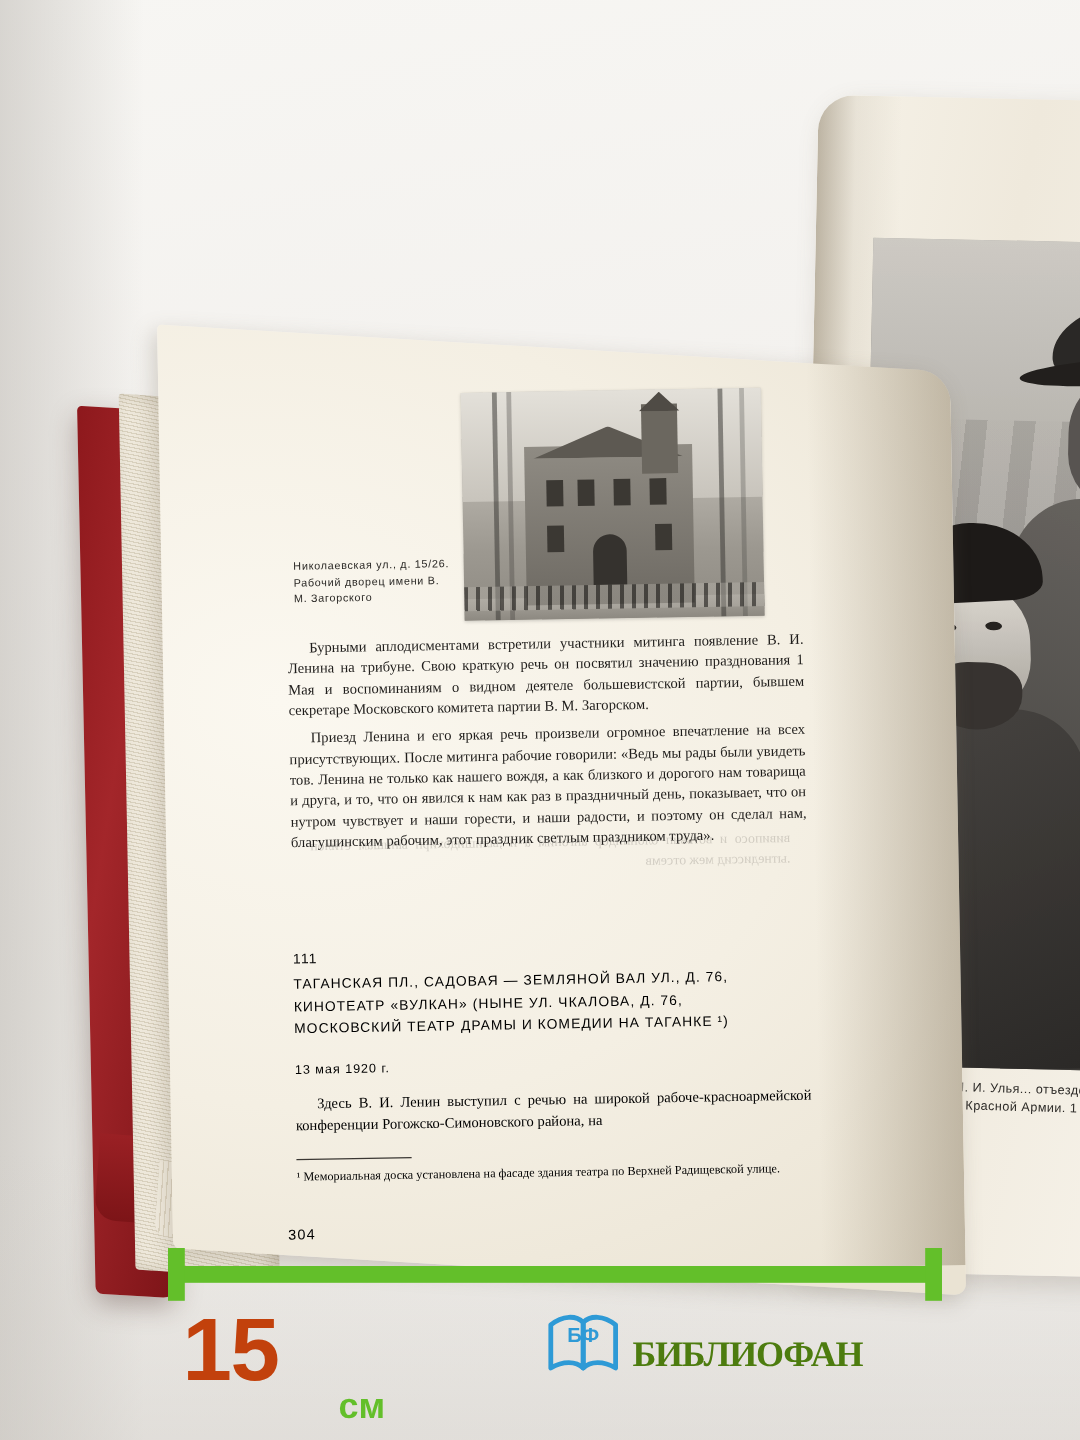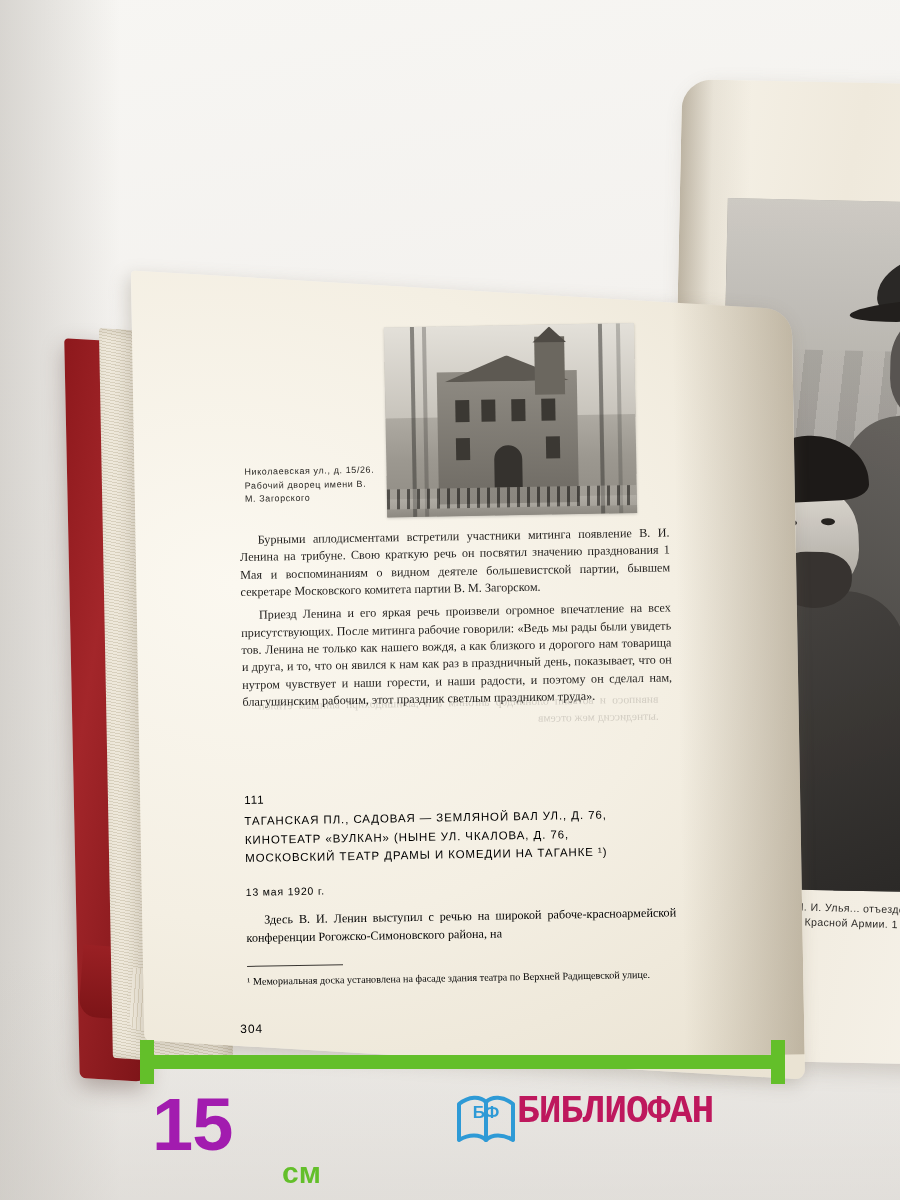--- a/index.html
+++ b/index.html
@@ -412,50 +412,51 @@
   .scalebar::before { left: 0; }
   .scalebar::after { right: 0; }
 
   .scale-label {
     position: absolute;
     left: 152px;
     top: 1082px;
     font-family: "Liberation Sans", sans-serif;
     font-weight: bold;
     font-size: 74px;
-    color: #a21caf;
+    color: #c2410c;
     letter-spacing: -1px;
   }
   .scale-unit {
     position: absolute;
     left: 282px;
     top: 1124px;
     font-family: "Liberation Sans", sans-serif;
     font-weight: bold;
     font-size: 30px;
     color: #63bf2a;
     margin-top: 32px;
   }
 
   .brand {
     position: absolute;
     left: 455px;
     top: 1090px;
     display: flex;
-    align-items: flex-start;
+    align-items: flex-end;
+    gap: 10px;
   }
   .brand-mark {
     width: 62px; height: 56px;
     position: relative;
   }
   .brand-text {
-    font-family: Liberation Mono, monospace;
+    font-family: Liberation Serif, serif;
     font-weight: bold;
-    font-size: 38px;
-    color: #be185d;
+    font-size: 30px;
+    color: #4d7c0f;
     letter-spacing: -1px;
   }
 </style>
 </head>
 <body>
 
 <div id="scene">
 
   <div class="bg-wall"></div>
   <div class="bg-shadow-left"></div>

